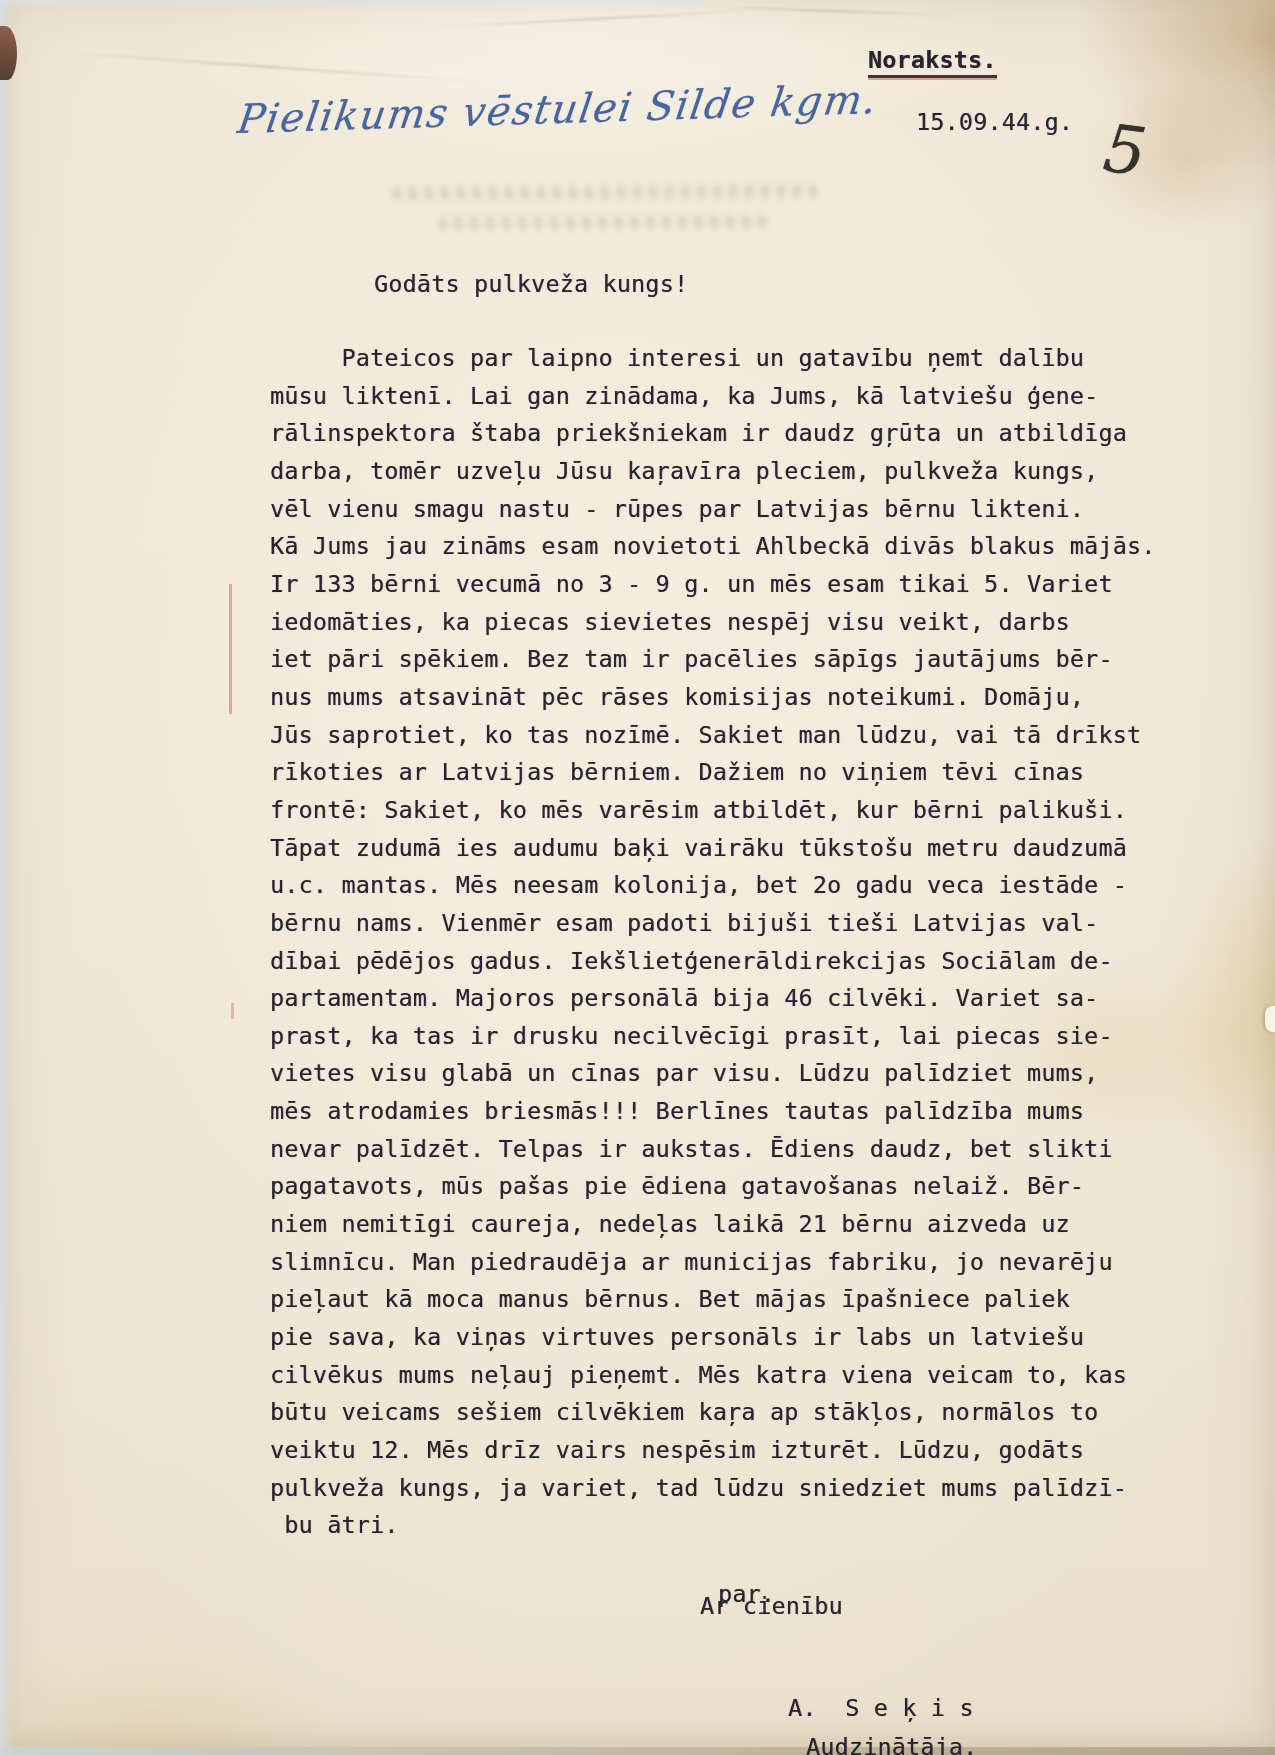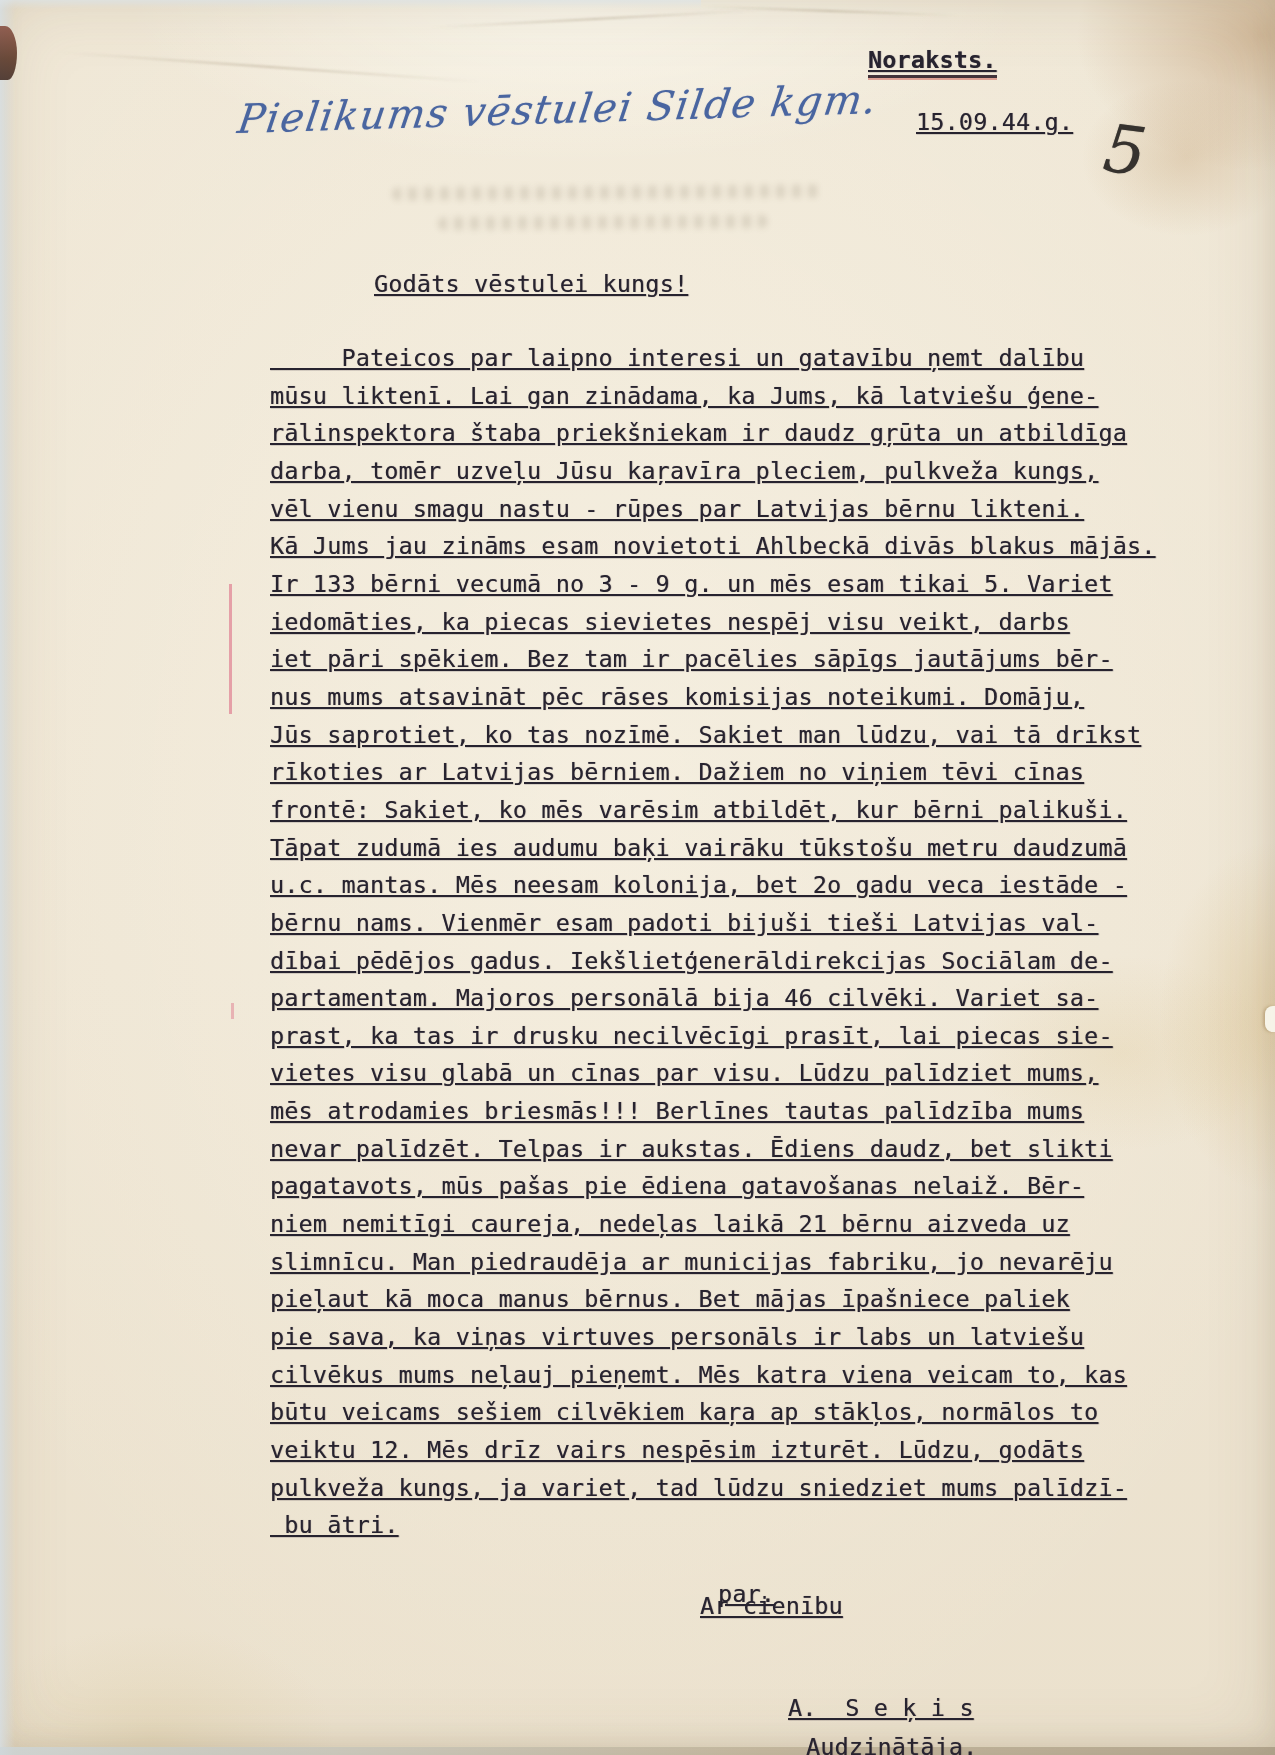--- a/index.html
+++ b/index.html
@@ -23,21 +23,20 @@
   }
 
   
   .typed {
     position:absolute;
     font-size:23.4px;
     letter-spacing:.2px;
     color:#27232f;
     text-shadow:0.4px 0.3px 0.7px rgba(45,35,48,.55);
     white-space:pre;
-    text-decoration:underline;
   }
   .copy-label {
     left:868px; top:46px;
     font-weight:bold;
     padding-bottom:1px;
     border-bottom:3px solid #42333a;
     box-shadow:0 2px 0 rgba(198,72,62,.45);
   }
   .date { left:916px; top:108px; }
   .salutation { left:374px; top:270px; }
@@ -147,21 +146,21 @@
 
   <div class="handwritten-note">Pielikums vēstulei Silde kgm.</div>
 
   <div class="typed date">15.09.44.g.</div>
 
   <div class="page-number">5</div>
 
   <div class="ghost-line ghost-1"></div>
   <div class="ghost-line ghost-2"></div>
 
-  <div class="typed salutation">Godāts vēstulei kungs!</div>
+  <div class="typed salutation">Godāts pulkveža kungs!</div>
 
   <div class="typed body-block">     Pateicos par laipno interesi un gatavību ņemt dalību
 mūsu liktenī. Lai gan zinādama, ka Jums, kā latviešu ģene-
 rālinspektora štaba priekšniekam ir daudz gŗūta un atbildīga
 darba, tomēr uzveļu Jūsu kaŗavīra pleciem, pulkveža kungs,
 vēl vienu smagu nastu - rūpes par Latvijas bērnu likteni.
 Kā Jums jau zināms esam novietoti Ahlbeckā divās blakus mājās.
 Ir 133 bērni vecumā no 3 - 9 g. un mēs esam tikai 5. Variet
 iedomāties, ka piecas sievietes nespēj visu veikt, darbs
 iet pāri spēkiem. Bez tam ir pacēlies sāpīgs jautājums bēr-

